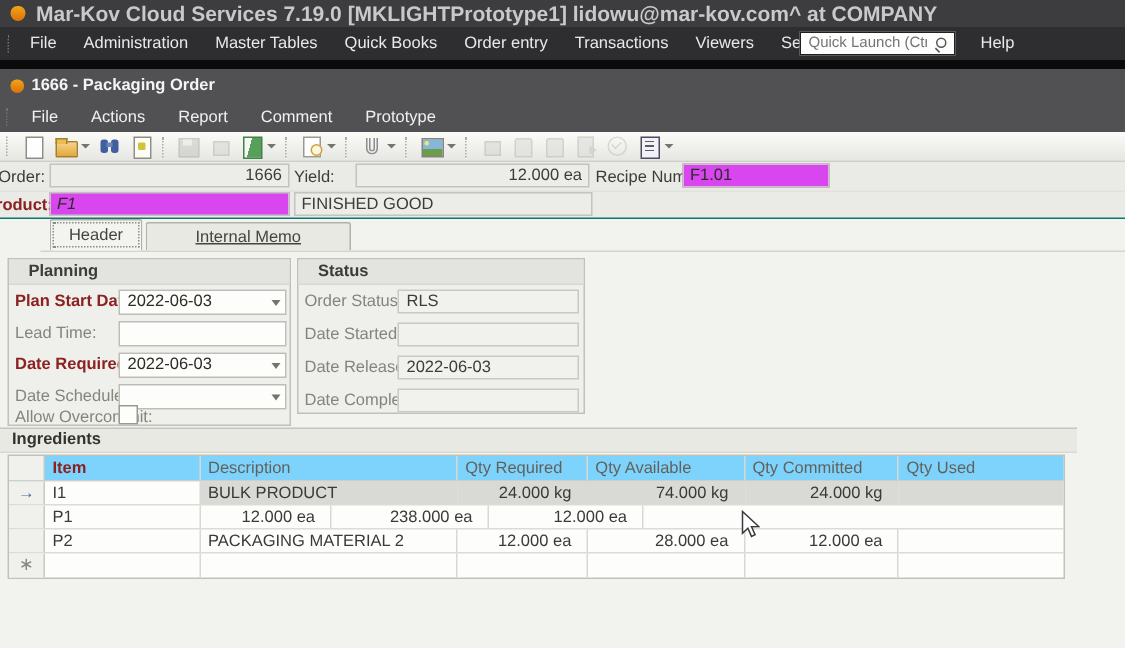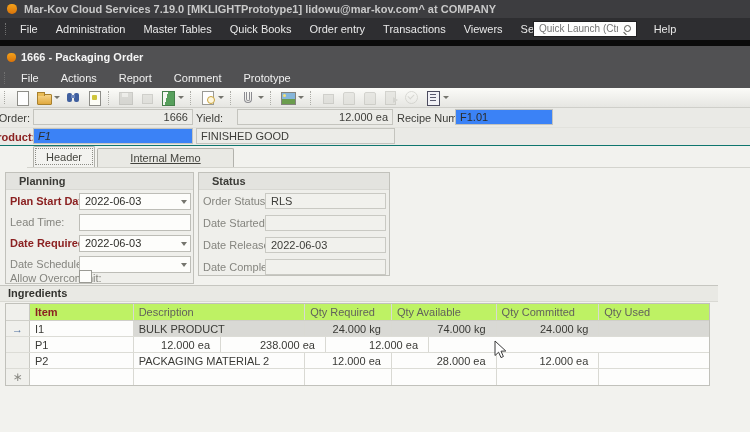--- a/index.html
+++ b/index.html
@@ -7,21 +7,21 @@
   .screen{
     position:relative;width:750px;height:432px;overflow:hidden;
     background:#f2f2ee;
     font-family:"Liberation Sans","DejaVu Sans",sans-serif;
     font-size:11px;color:#3a3a36;cursor:default;
   }
   
   .main-titlebar{position:absolute;left:0;top:0;width:750px;height:18px;background:#3d3d40;}
   .app-icon{position:absolute;left:7px;top:4px;width:10px;height:10px;border-radius:45% 45% 50% 50%;
     background:linear-gradient(#f5a219,#d9730a);}
-  .main-title{position:absolute;left:24px;top:0;line-height:18px;color:#c9c9c9;font-weight:bold;font-size:11px;white-space:nowrap;}
+  .main-title{position:absolute;left:24px;top:0;line-height:18px;color:#c9c9c9;font-weight:bold;font-size:14px;white-space:nowrap;}
   
   .main-menubar{position:absolute;left:0;top:18px;width:750px;height:22px;background:#2e2e31;display:flex;align-items:center;padding-left:5px;}
   .mgrip{width:3px;height:12px;border-left:1px dotted #707070;margin-right:3px;}
   .main-menubar .m-item{padding:0 9px;color:#e9e9e9;line-height:22px;white-space:nowrap;}
   .quick-launch{position:absolute;left:533px;top:21px;width:104px;height:16px;background:#fdfdfd;border:1px solid #1f1f21;}
   .quick-launch input{border:0;outline:none;width:84px;height:12px;font-family:inherit;font-size:10px;color:#666;padding:1px 0 1px 5px;background:transparent;}
   .magnifier{position:absolute;right:4px;top:3px;width:9px;height:9px;}
   .magnifier::before{content:"";position:absolute;left:1px;top:0;width:5px;height:5px;border:1px solid #55554f;border-radius:50%;}
   .magnifier::after{content:"";position:absolute;left:0;bottom:0;width:4px;height:1px;background:#55554f;transform:rotate(45deg);}
   
@@ -68,21 +68,21 @@
   .sh-calculator::before{content:"";position:absolute;left:2px;top:1px;width:11px;height:13px;background:#f2f2f6;border:1.5px solid #4d4d60;}
   .sh-calculator::after{content:"";position:absolute;left:4.5px;top:3.5px;width:6px;height:8px;
     background:repeating-linear-gradient(#5a5a6e 0 1px,transparent 1px 3px);}
   
   .field-strip{position:absolute;left:0;top:108px;width:750px;height:38px;background:#eaeae6;border-bottom:1px solid #0f766e;}
   .rowline{position:absolute;left:0;top:19px;width:750px;border-top:1px solid #e2e2dd;}
   .flabel{position:absolute;height:18px;line-height:18px;color:#3c3c38;white-space:nowrap;}
   .flabel.req{color:#8b2121;font-weight:bold;}
   .ffield{position:absolute;height:16px;line-height:15px;border:1px solid #c4c4be;padding:0 4px;white-space:nowrap;overflow:hidden;}
   .ffield.ro{background:#ecece8;color:#3c3c38;}
-  .ffield.ed{background:#3b82f6;color:#2c2c28;}
+  .ffield.ed{background:#d946ef;color:#2c2c28;}
   .ffield.num{text-align:right;}
   
   .tabstrip{position:absolute;left:0;top:146px;width:750px;height:22px;border-bottom:1px solid #d4d4ce;margin-left:27px;}
   .tab{position:absolute;bottom:0;height:19px;background:#e9e9e4;border:1px solid #b2b2ac;border-bottom:none;
     text-align:center;line-height:18px;color:#45453f;border-radius:2px 2px 0 0;}
   .tab.active{height:21px;background:#f3f3f0;line-height:20px;outline:1px dotted #8d8d86;outline-offset:-3px;z-index:2;}
   
   .gbox{position:absolute;border:1px solid #c1c1bb;background:#efefeb;}
   .gbox-h{height:17px;background:#e3e3df;border-bottom:1px solid #d8d8d3;font-weight:bold;color:#3b3b37;line-height:17px;padding-left:13px;}
   .glabel{position:absolute;height:17px;line-height:17px;white-space:nowrap;color:#85857f;}
@@ -91,21 +91,21 @@
   .combo .dd{position:absolute;right:3px;top:6px;width:0;height:0;border-left:3.5px solid transparent;border-right:3.5px solid transparent;border-top:4px solid #75756e;}
   .tfield{position:absolute;height:17px;background:#fdfdfb;border:1px solid #bdbdb7;}
   .cbox{position:absolute;width:13px;height:13px;background:#fdfdfb;border:1px solid #9a9a94;}
   .sfield{position:absolute;height:16px;background:#f1f1ed;border:1px solid #c9c9c3;line-height:15px;padding-left:5px;color:#3c3c38;white-space:nowrap;}
   
   .ing-band{position:absolute;left:0;top:285px;width:718px;height:17px;background:#e9e9e4;border-top:1px solid #c6c6c0;border-bottom:1px solid #d9d9d3;
     line-height:15px;font-weight:bold;color:#33332f;padding-left:8px;}
   .grid{position:absolute;left:5px;top:303px;width:705px;border:1px solid #c1c1bb;background:#fdfdfc;}
   .g-row{display:flex;height:16px;border-bottom:1px solid #dcdcd6;}
   .g-row:last-child{border-bottom:none;}
-  .g-hrow{display:flex;height:17px;background:#bef264;border-bottom:1px solid #cfcfc9;color:#62625c;}
+  .g-hrow{display:flex;height:17px;background:#7dd3fc;border-bottom:1px solid #cfcfc9;color:#62625c;}
   .g-c{border-right:1px solid #d9d9d3;padding-left:5px;line-height:16px;white-space:nowrap;overflow:hidden;}
   .g-hrow .g-c{line-height:17px;}
   .c-sel{width:24px;background:#f0f0ec;border-right:1px solid #c9c9c3;text-align:center;padding-left:0;}
   .c-item{width:104px;}
   .c-desc{width:172px;}
   .c-qr{width:87px;}
   .c-qa{width:105px;}
   .c-qc{width:103px;}
   .c-qu{width:110px;border-right:none;}
   .qty{text-align:right;padding-left:0;padding-right:10px;}

